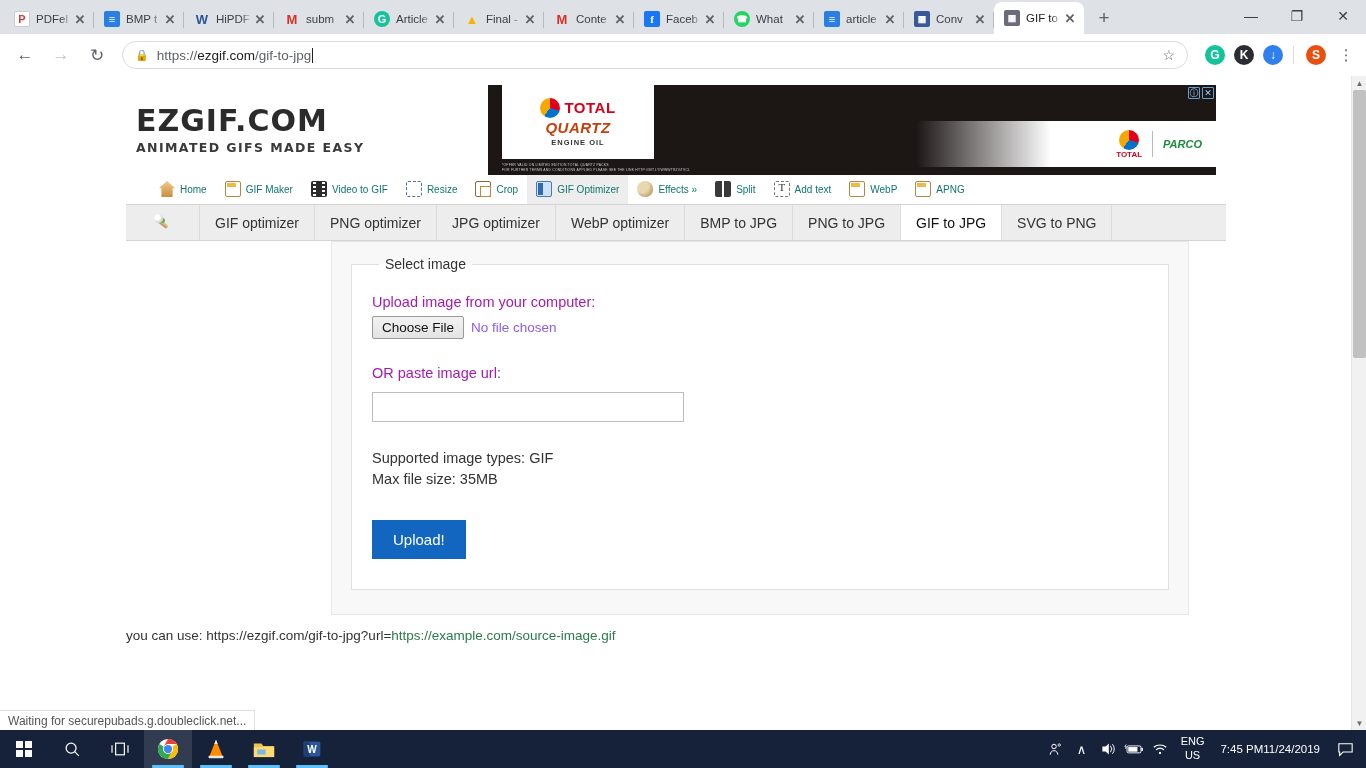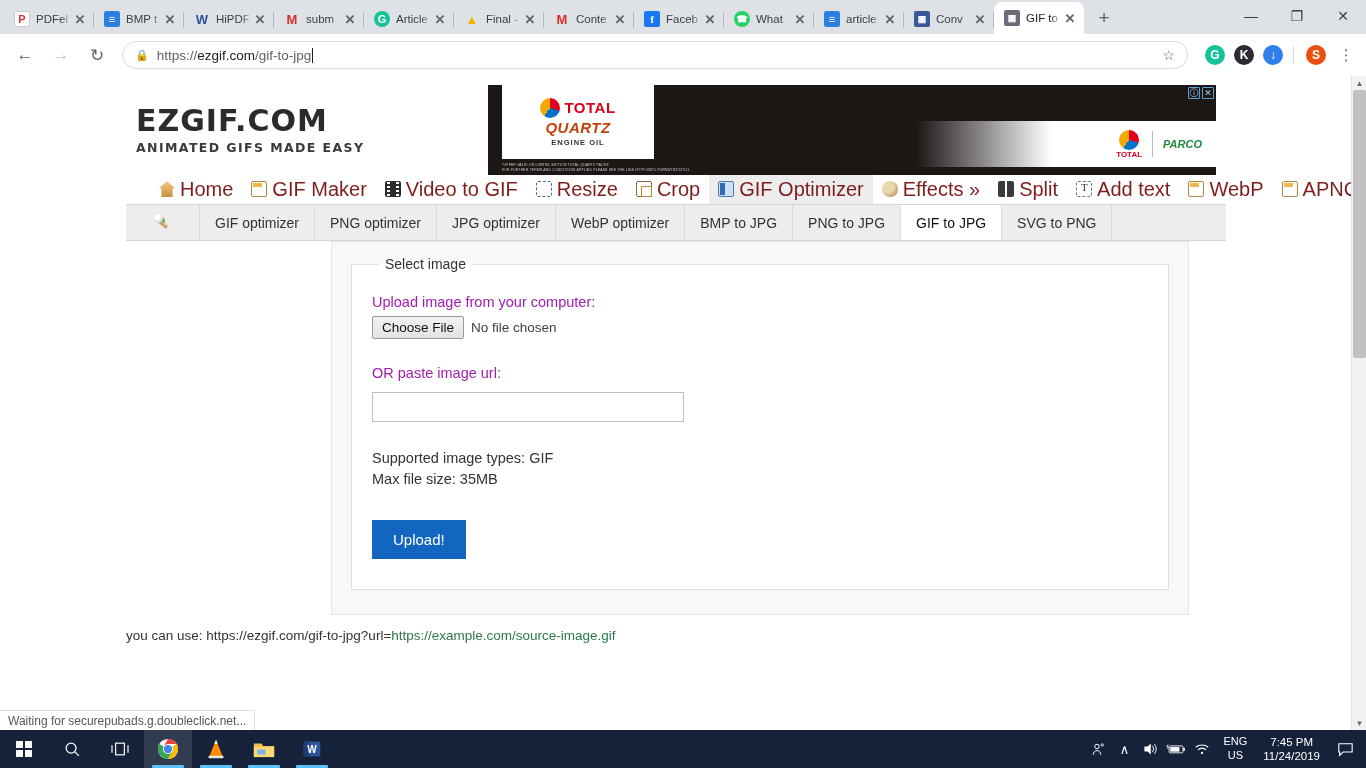--- a/index.html
+++ b/index.html
@@ -166,21 +166,21 @@
   }
 
   
   .mainnav {
     width: 1100px; margin: 0 auto; height: 31px;
     border-bottom: 1px solid #d4d4d4;
     display: flex; align-items: stretch; padding-left: 24px;
   }
   .mainnav .item {
     display: flex; align-items: center; gap: 5px;
-    padding: 0 9px; font-size: 20px; color: #7f1d1d; white-space: nowrap;
+    padding: 0 9px; font-size: 10px; color: #0f766e; white-space: nowrap;
   }
   .mainnav .item.active { background: #ededed; }
   .navicon {
     width: 16px; height: 16px; display:inline-block; border-radius: 2px; flex: 0 0 16px;
     position: relative;
   }
   .ic-home { background: linear-gradient(#f3c98b,#c98f3e); clip-path: polygon(50% 0,100% 45%,85% 45%,85% 100%,15% 100%,15% 45%,0 45%); }
   .ic-window { background:#fff; border:1px solid #b0883f; }
   .ic-window::after{content:"";position:absolute;left:1px;top:1px;right:4px;height:4px;background:#f0b849;}
   .ic-film { background:#2b2b2b; }
@@ -245,21 +245,21 @@
     font-size: 14px; color: #333; padding: 0 6px; margin-left: 7px;
   }
   .lbl { font-size: 14.5px; color: #a21caf; margin-bottom: 6px; }
   .filerow { display: flex; align-items: center; gap: 7px; margin-bottom: 26px; }
   .choosefile {
     background: linear-gradient(#f2f2f2,#e3e3e3);
     border: 1px solid #9b9b9b; border-radius: 2px;
     font-size: 13.5px; color: #111; padding: 3px 9px;
     font-family: "Liberation Sans", sans-serif;
   }
-  .nofile { font-size: 13.5px; color: #404040; }
+  .nofile { font-size: 13.5px; color: #8b5cf6; }
   .urlinput {
     width: 312px; height: 30px; border: 1px solid #bdbdbd;
     background: #fff; margin-top: 5px; font-size: 14px; padding: 0 7px;
     font-family: "Liberation Sans", sans-serif; color: #111;
   }
   .meta { margin-top: 26px; font-size: 14.5px; color: #333; line-height: 1.45; }
   .uploadbtn {
     margin-top: 30px; background: #1266bf; color: #fff; border: none;
     font-size: 15px; padding: 11px 21px; cursor: pointer;
     font-family: "Liberation Sans", sans-serif;
@@ -314,21 +314,21 @@
   .tray { margin-left: auto; display: flex; align-items: center; height: 38px; padding-right: 4px; }
   .tray .ti {
     min-width: 26px; height: 38px; display:flex; align-items:center; justify-content:center;
     color:#fff; font-size:13px; padding: 0 3px;
   }
   .tray .lang {
     display:flex; flex-direction:column; align-items:center; justify-content:center;
     color:#fff; font-size:11px; line-height:1.25; padding: 0 8px; height:38px;
   }
   .tray .clock {
-    display:flex; flex-direction:column; align-items:center; justify-content:center;
+    display:flex; flex-direction:row; align-items:center; justify-content:center;
     color:#fff; font-size:11.5px; line-height:1.25; padding: 0 8px; height:26px;
   }
   .tray .notif { width: 34px; height:38px; display:flex; align-items:center; justify-content:center; }
 </style>
 </head>
 <body>
 
 <div class="browser">
 
   <div class="tabstrip">

